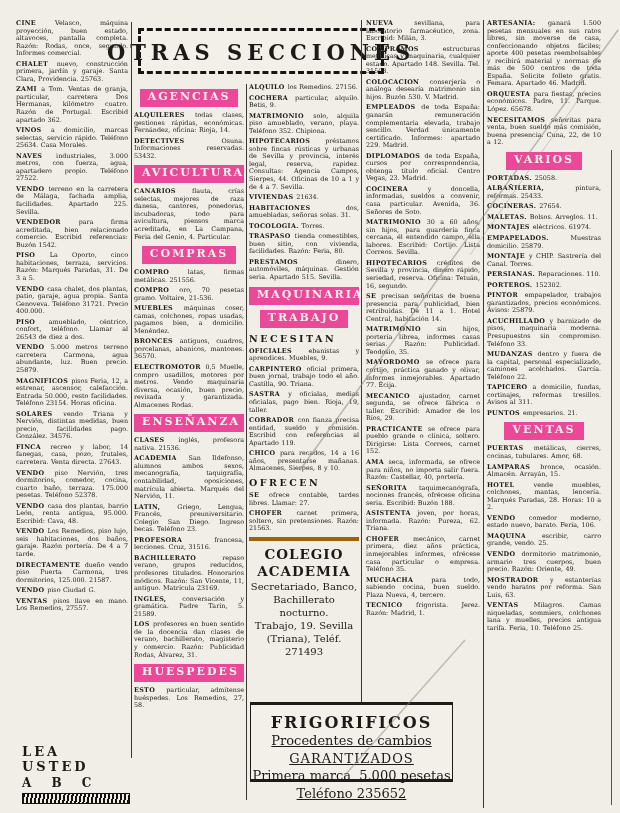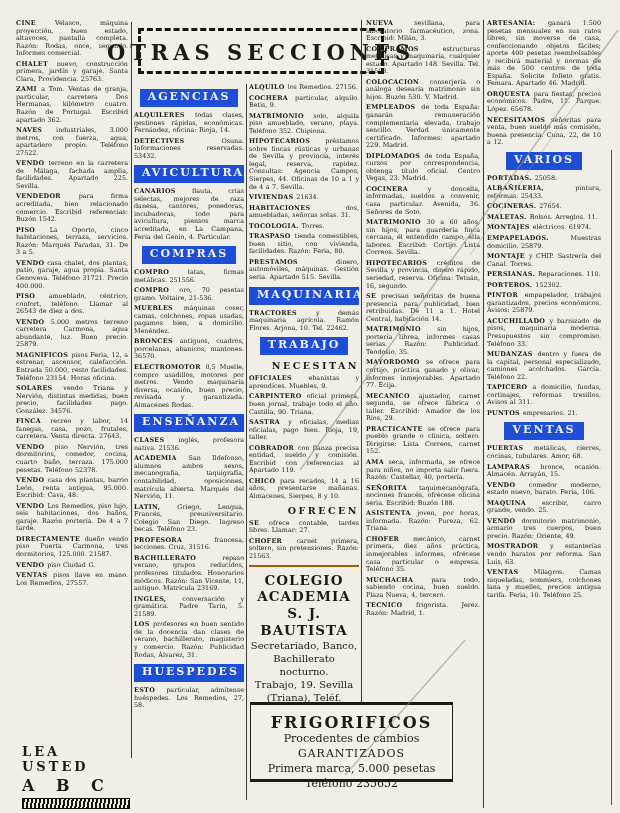--- a/index.html
+++ b/index.html
@@ -28,68 +28,68 @@
     position:absolute;
     overflow:hidden;
     font-size:6.4px;line-height:1.18;
     text-align:justify;
   }
   .col p.ad{margin:0 0 3px 0;text-indent:0;word-spacing:0.4px;}
   .col p.ad .lead{font-weight:bold;letter-spacing:0.3px;}
   .sec-header{
     margin:5px auto 5px auto;
     width:fit-content;
-    background:#1d4ed8;color:#f3f0e8;
+    background:#ec4899;color:#f3f0e8;
     font-weight:bold;font-size:11px;letter-spacing:2px;
     padding:2px 8px 3px 8px;
     text-align:center;white-space:nowrap;
   }
   .sub-header{
     margin:4px 0 4px 0;
-    font-weight:bold;font-size:9.5px;letter-spacing:2.5px;text-align:right;
+    font-weight:bold;font-size:9.5px;letter-spacing:2.5px;text-align:left;
   }
   #col1{left:16px;top:20px;width:112px;height:718px;}
   #col2{left:134px;top:84px;width:110px;height:722px;}
   #col3{left:249px;top:84px;width:110px;height:618px;}
   #col4{left:366px;top:20px;width:114px;height:678px;}
   #col5{left:487px;top:20px;width:114px;height:788px;}
   
   .vrule{position:absolute;width:1px;background:#3a3832;}
   #vr1{left:131px;top:22px;height:736px;}
   #vr2{left:246px;top:84px;height:716px;}
   #vr3{left:361px;top:20px;height:682px;}
   #vr4{left:483px;top:20px;height:788px;}
   #vr5{left:611px;top:150px;height:655px;background:#55524a;}
   
   .colegio{
-    border-top:2px solid #a16207;
+    border-top:4px solid #a16207;
     margin-top:4px;padding-top:5px;
     text-align:center;
   }
   .colegio .big{font-size:13.5px;font-weight:bold;letter-spacing:1px;line-height:1.25;}
   .colegio .small{font-size:10px;line-height:1.3;}
   
   .frigo{
     position:absolute;left:250px;top:702px;width:203px;height:80px;
     box-sizing:border-box;
     border:1px solid #1d1c1a;
     border-top:3px solid #1d1c1a;border-bottom:3px solid #1d1c1a;
     background:#f3f0e9;
     text-align:center;
     padding-top:8px;
   }
   .frigo .title{font-size:16px;font-weight:bold;letter-spacing:2px;}
-  .frigo .ln{font-size:11px;line-height:1.35;}
+  .frigo .ln{font-size:13px;line-height:1.35;text-decoration:underline;}
   .frigo .ln.caps{letter-spacing:1px;}
   
   .lea{
     position:absolute;left:22px;top:744px;width:108px;text-align:left;
   }
   .lea .l1{font-size:13px;font-weight:bold;letter-spacing:3px;}
-  .lea .l2{font-size:16px;font-weight:bold;letter-spacing:8px;margin-top:2px;}
+  .lea .l2{font-size:12px;font-weight:bold;letter-spacing:8px;margin-top:2px;}
   .lea .hatch{
     margin-top:3px;height:9px;border:1px solid #141312;
     background:repeating-linear-gradient(100deg,#141312 0 2px,#f1eee7 2px 4px);
   }
   
   .scratches{position:absolute;left:0;top:0;pointer-events:none;}
 </style>
 </head>
 <body>
 
@@ -102,20 +102,21 @@
   <div class="vrule" id="vr1"></div>
   <div class="vrule" id="vr2"></div>
   <div class="vrule" id="vr3"></div>
   <div class="vrule" id="vr4"></div>
   <div class="vrule" id="vr5"></div>
 
   <div class="col" id="col1">
       <p class="ad"><span class="lead">CINE </span>Velasco, máquina proyección, buen estado, altavoces, pantalla completa. Razón: Rodas, once, segundo. Informes comercial.</p>
       <p class="ad"><span class="lead">CHALET </span>nuevo, construcción primera, jardín y garaje. Santa Clara, Providencia. 25763.</p>
       <p class="ad"><span class="lead">ZAMI </span>a Tom. Ventas de granja, particular, carretera Dos Hermanas, kilómetro cuatro. Razón de Portugal. Escribid apartado 362.</p>
+      <p class="ad"><span class="lead">VINOS </span>a domicilio, marcas selectas, servicio rápido. Teléfono 25634. Casa Morales.</p>
       <p class="ad"><span class="lead">NAVES </span>industriales, 3.000 metros, con fuerza, agua, apartadero propio. Teléfono 27522.</p>
       <p class="ad"><span class="lead">VENDO </span>terreno en la carretera de Málaga, fachada amplia, facilidades. Apartado 225. Sevilla.</p>
       <p class="ad"><span class="lead">VENDEDOR </span>para firma acreditada, bien relacionado comercio. Escribid referencias: Buzón 1542.</p>
       <p class="ad"><span class="lead">PISO </span>La Oporto, cinco habitaciones, terraza, servicios. Razón: Marqués Paradas, 31. De 3 a 5.</p>
       <p class="ad"><span class="lead">VENDO </span>casa chalet, dos plantas, patio, garaje, agua propia. Santa Genoveva. Teléfono 31721. Precio 400.000.</p>
       <p class="ad"><span class="lead">PISO </span>amueblado, céntrico, confort, teléfono. Llamar al 26543 de diez a dos.</p>
       <p class="ad"><span class="lead">VENDO </span>5.000 metros terreno carretera Carmona, agua abundante, luz. Buen precio. 25879.</p>
       <p class="ad"><span class="lead">MAGNIFICOS </span>pisos Feria, 12, a estrenar, ascensor, calefacción. Entrada 50.000, resto facilidades. Teléfono 23154. Horas oficina.</p>
       <p class="ad"><span class="lead">SOLARES </span>vendo Triana y Nervión, distintas medidas, buen precio, facilidades pago. González. 34576.</p>
       <p class="ad"><span class="lead">FINCA </span>recreo y labor, 14 fanegas, casa, pozo, frutales, carretera. Venta directa. 27643.</p>
@@ -153,35 +154,33 @@
       <p class="ad"><span class="lead">ALQUILO </span>los Remedios. 27156.</p>
       <p class="ad"><span class="lead">COCHERA </span>particular, alquilo. Betis, 9.</p>
       <p class="ad"><span class="lead">MATRIMONIO </span>solo, alquila piso amueblado, verano, playa. Teléfono 352. Chipiona.</p>
       <p class="ad"><span class="lead">HIPOTECARIOS </span>préstamos sobre fincas rústicas y urbanas de Sevilla y provincia, interés legal, reserva, rapidez. Consultas: Agencia Campos, Sierpes, 44. Oficinas de 10 a 1 y de 4 a 7. Sevilla.</p>
       <p class="ad"><span class="lead">VIVIENDAS </span>21634.</p>
       <p class="ad"><span class="lead">HABITACIONES </span>dos, amuebladas, señoras solas. 31.</p>
       <p class="ad"><span class="lead">TOCOLOGIA. </span>Torres.</p>
       <p class="ad"><span class="lead">TRASPASO </span>tienda comestibles, buen sitio, con vivienda, facilidades. Razón: Feria, 80.</p>
       <p class="ad"><span class="lead">PRESTAMOS </span>dinero, automóviles, máquinas. Gestión seria. Apartado 515. Sevilla.</p>
       <div class="sec-header">MAQUINARIAS</div>
-      <p class="ad"><span class="lead">TRACTORES </span>y demás maquinaria agrícola. Ramón Flores. Arjona, 10. Tel. 22462.</p>
       <div class="sec-header">TRABAJO</div>
       <div class="sub-header">NECESITAN</div>
       <p class="ad"><span class="lead">OFICIALES </span>ebanistas y aprendices. Muebles, 9.</p>
       <p class="ad"><span class="lead">CARPINTERO </span>oficial primera, buen jornal, trabajo todo el año. Castilla, 90. Triana.</p>
       <p class="ad"><span class="lead">SASTRA </span>y oficialas, medias oficialas, pago bien. Rioja, 19, taller.</p>
       <p class="ad"><span class="lead">COBRADOR </span>con fianza precisa entidad, sueldo y comisión. Escribid con referencias al Apartado 119.</p>
       <p class="ad"><span class="lead">CHICO </span>para recados, 14 a 16 años, presentarse mañanas. Almacenes, Sierpes, 8 y 10.</p>
       <div class="sub-header">OFRECEN</div>
       <p class="ad"><span class="lead">SE </span>ofrece contable, tardes libres. Llamar: 27.</p>
       <p class="ad"><span class="lead">CHOFER </span>carnet primera, soltero, sin pretensiones. Razón: 21563.</p>
       <div class="colegio">
         <div class="big">COLEGIO</div>
         <div class="big">ACADEMIA</div>
-        <div class="big">S. J. BAUTISTA</div>
         <div class="small">Secretariado, Banco,</div>
         <div class="small">Bachillerato nocturno.</div>
         <div class="small">Trabajo, 19. Sevilla</div>
         <div class="small">(Triana), Teléf. 271493</div>
       </div>
     </div>
   <div class="col" id="col4">
       <p class="ad"><span class="lead">NUEVA </span>sevillana, para laboratorio farmacéutico, zona. Escribid: Milán, 3.</p>
       <p class="ad"><span class="lead">COMPRAMOS </span>estructuras metálicas y maquinaria, cualquier estado. Apartado 148. Sevilla. Tel. 31508.</p>
       <p class="ad"><span class="lead">COLOCACION </span>conserjería o análoga desearía matrimonio sin hijos. Buzón 530. V. Madrid.</p>
@@ -217,20 +216,21 @@
       <p class="ad"><span class="lead">PERSIANAS. </span>Reparaciones. 110.</p>
       <p class="ad"><span class="lead">PORTEROS. </span>152302.</p>
       <p class="ad"><span class="lead">PINTOR </span>empapelador, trabajos garantizados, precios económicos. Avisos: 25879.</p>
       <p class="ad"><span class="lead">ACUCHILLADO </span>y barnizado de pisos, maquinaria moderna. Presupuestos sin compromiso. Teléfono 33.</p>
       <p class="ad"><span class="lead">MUDANZAS </span>dentro y fuera de la capital, personal especializado, camiones acolchados. García. Teléfono 22.</p>
       <p class="ad"><span class="lead">TAPICERO </span>a domicilio, fundas, cortinajes, reformas tresillos. Avisos al 311.</p>
       <p class="ad"><span class="lead">PUNTOS </span>empresarios. 21.</p>
       <div class="sec-header">VENTAS</div>
       <p class="ad"><span class="lead">PUERTAS </span>metálicas, cierres, cocinas, tubulares. Amor, 68.</p>
       <p class="ad"><span class="lead">LAMPARAS </span>bronce, ocasión. Almacén. Arrayán, 15.</p>
+      <p class="ad"><span class="lead">HOTEL </span>vende muebles, colchones, mantas, lencería. Marqués Paradas, 28. Horas: 10 a 2.</p>
       <p class="ad"><span class="lead">VENDO </span>comedor moderno, estado nuevo, barato. Feria, 106.</p>
       <p class="ad"><span class="lead">MAQUINA </span>escribir, carro grande, vendo. 25.</p>
       <p class="ad"><span class="lead">VENDO </span>dormitorio matrimonio, armario tres cuerpos, buen precio. Razón: Oriente, 49.</p>
       <p class="ad"><span class="lead">MOSTRADOR </span>y estanterías vendo baratos por reforma. San Luis, 63.</p>
       <p class="ad"><span class="lead">VENTAS </span>Milagros. Camas niqueladas, sommiers, colchones lana y muelles, precios antigua tarifa. Feria, 10. Teléfono 25.</p>
     </div>
 
   <div class="frigo">
     <div class="title">FRIGORIFICOS</div>
     <div class="ln">Procedentes de cambios</div>

